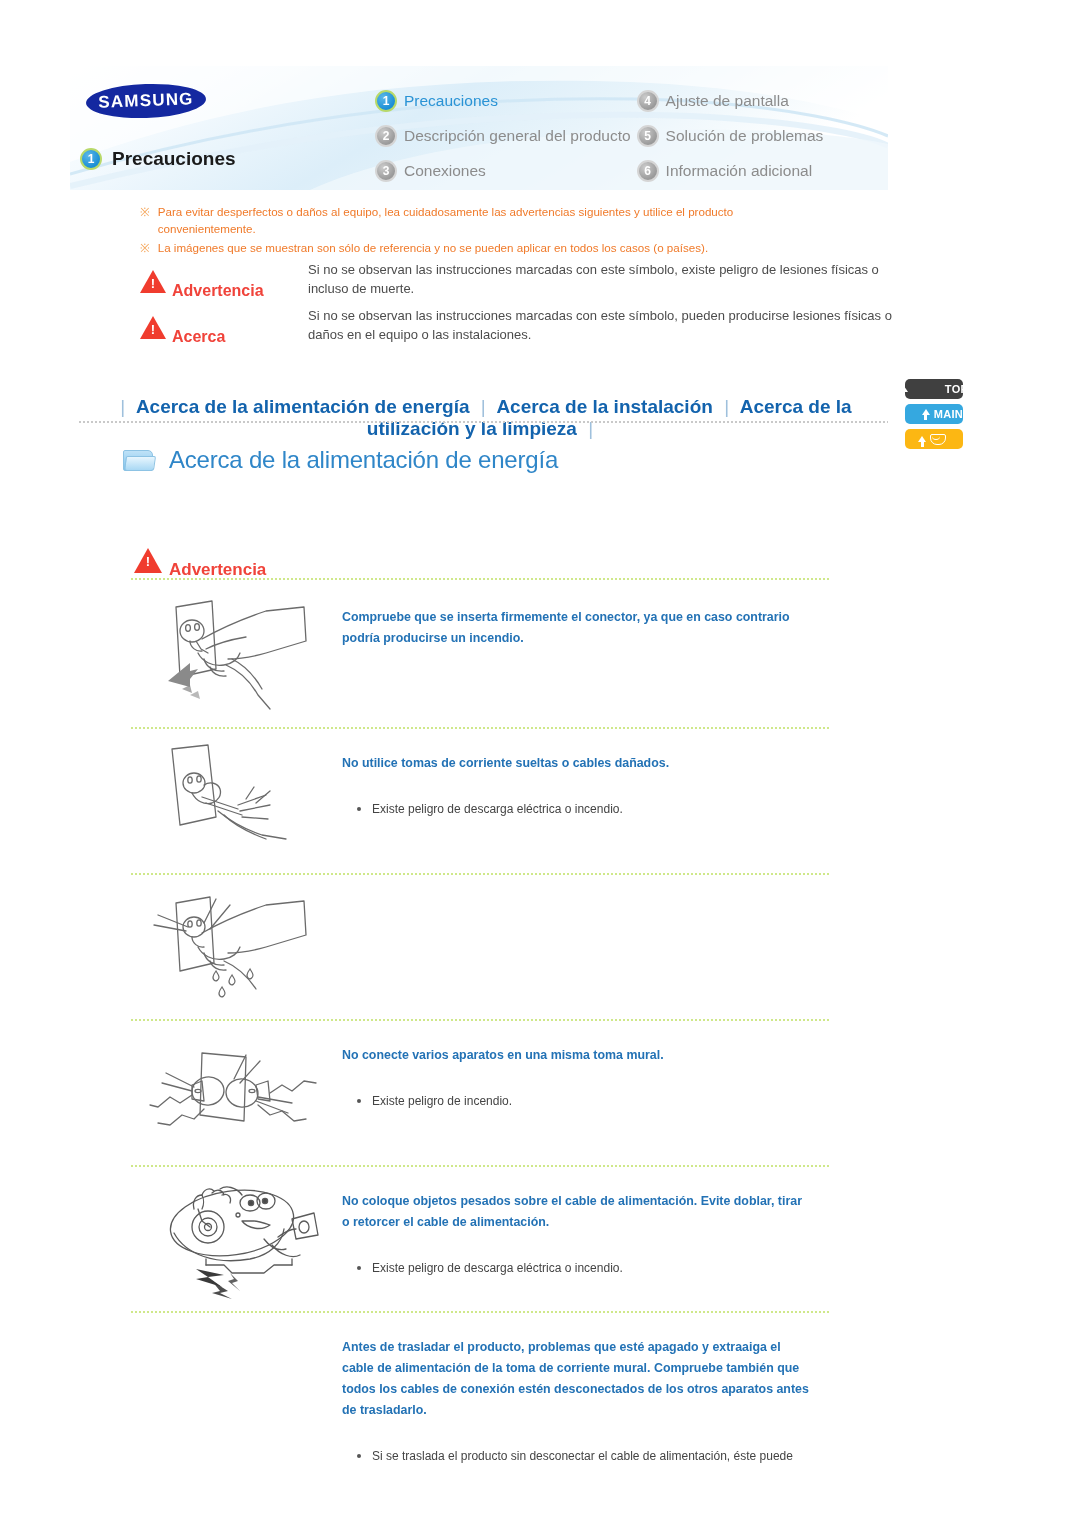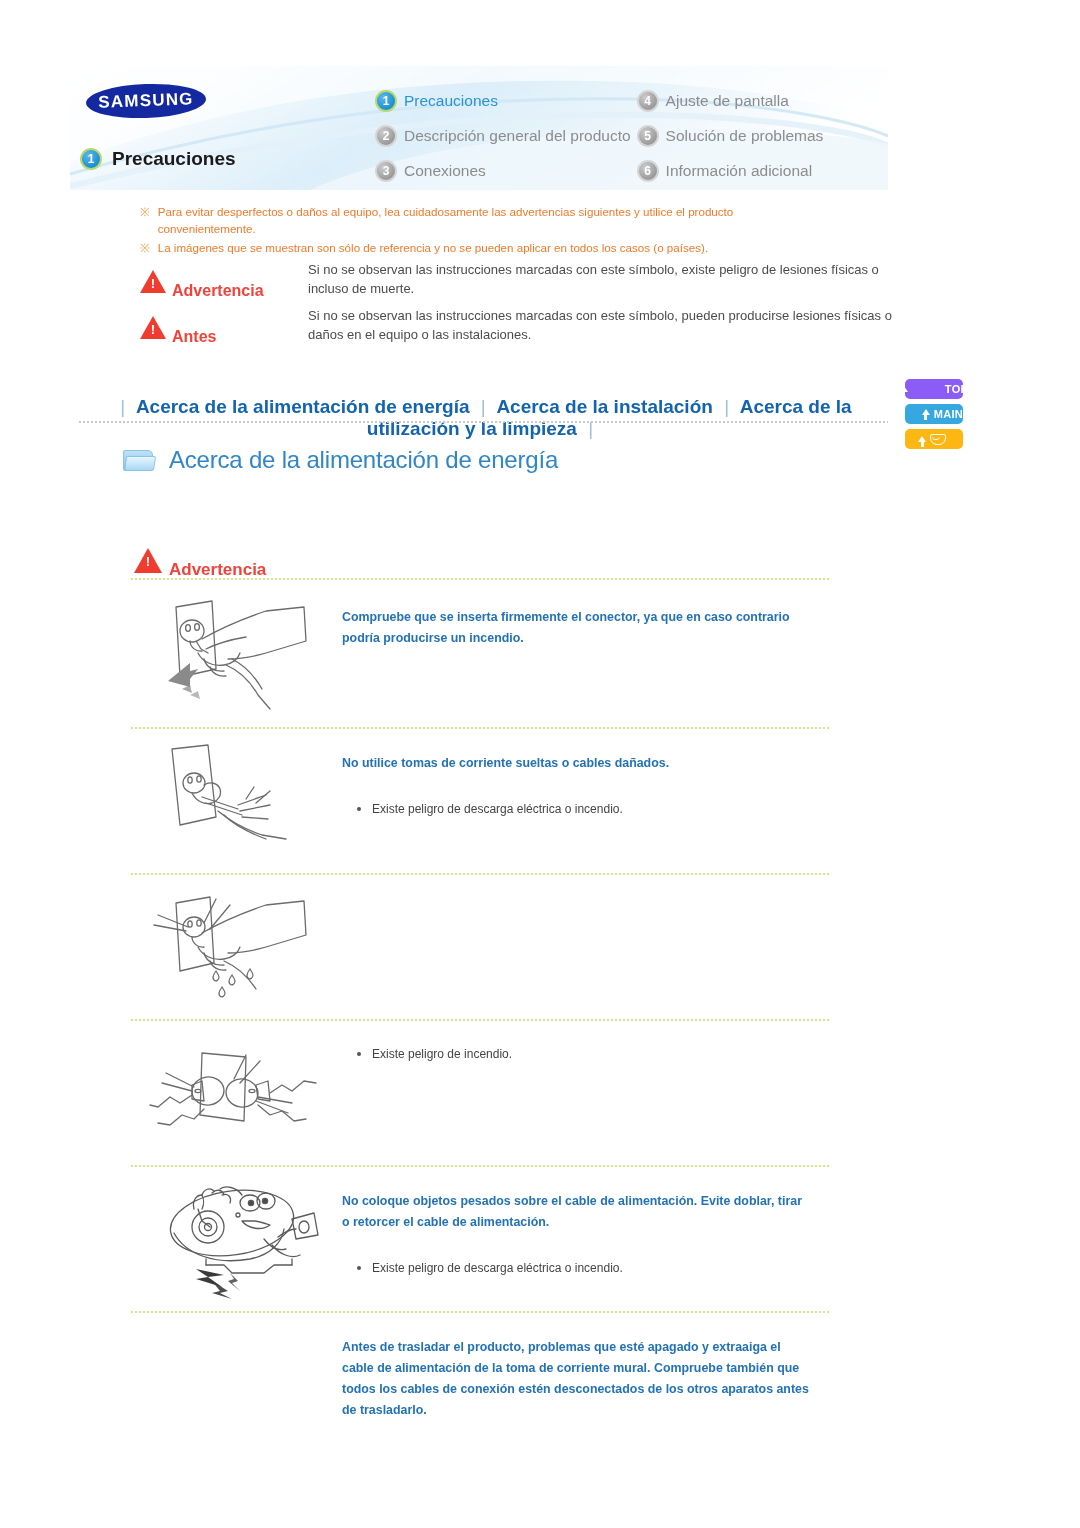--- a/index.html
+++ b/index.html
@@ -206,21 +206,21 @@
     display: flex;
     align-items: center;
     justify-content: center;
     gap: 4px;
     color: #ffffff;
     font-size: 11px;
     font-weight: bold;
     margin-bottom: 5px;
     letter-spacing: 0.3px;
   }
-  .sidebtn.top { background: #8b5cf6; gap: 37px; }
+  .sidebtn.top { background: #404040; gap: 37px; }
   .sidebtn.main { background: #35a8e0; padding-left: 17px; }
   .sidebtn.mail { background: #fcb713; }
   .arrow-up {
     width: 0; height: 0;
     border-left: 4px solid transparent;
     border-right: 4px solid transparent;
     border-bottom: 6px solid #fff;
     position: relative;
   }
   .arrow-up::after {
@@ -461,21 +461,21 @@
     <div class="symbol-row">
       <div class="symbol-key">
         <div class="tri-warn"></div>
         <div class="symbol-name">Advertencia</div>
       </div>
       <div class="symbol-desc">Si no se observan las instrucciones marcadas con este símbolo, existe peligro de lesiones físicas o incluso de muerte.</div>
     </div>
     <div class="symbol-row">
       <div class="symbol-key">
         <div class="tri-warn"></div>
-        <div class="symbol-name">Antes</div>
+        <div class="symbol-name">Acerca</div>
       </div>
       <div class="symbol-desc">Si no se observan las instrucciones marcadas con este símbolo, pueden producirse lesiones físicas o daños en el equipo o las instalaciones.</div>
     </div>
   </div>
 </div>
 
 <div class="linkbar">
   <span class="sep">|</span>
   <a href="#">Acerca de la alimentación de energía</a>
   <span class="sep">|</span>
@@ -619,20 +619,21 @@
           <path d="M124,58 L136,50 L146,56 L158,46 L170,48"></path>
           <path d="M58,74 L48,84 L36,80 L24,90 L12,88"></path>
           <path d="M112,70 L124,80 L136,76 L148,86 L160,84"></path>
           <path d="M20,38 L48,52 M16,48 L46,56"></path>
           <path d="M100,20 L88,44 M114,26 L94,48"></path>
           <path d="M146,68 L112,62 M142,78 L110,66"></path>
         </g>
       </svg>
     </div>
     <div class="block-body">
+      <p class="block-title">No conecte varios aparatos en una misma toma mural.</p>
       <ul class="block-bullets">
         <li>Existe peligro de incendio.</li>
       </ul>
     </div>
   </div>
   <div class="block-sep"></div>
 
   <div class="block">
     <div class="block-illus">
       <svg class="illus" width="180" height="118" viewBox="0 0 180 118">
@@ -673,16 +674,19 @@
         <li>Existe peligro de descarga eléctrica o incendio.</li>
       </ul>
     </div>
   </div>
   <div class="block-sep"></div>
 
   <div class="block">
     <div class="block-illus"></div>
     <div class="block-body">
       <p class="block-title">Antes de trasladar el producto, problemas que esté apagado y extraaiga el cable de alimentación de la toma de corriente mural. Compruebe también que todos los cables de conexión estén desconectados de los otros aparatos antes de trasladarlo.</p>
+      <ul class="block-bullets">
+        <li>Si se traslada el producto sin desconectar el cable de alimentación, éste puede</li>
+      </ul>
     </div>
   </div>
 
 </div>
 
 </body></html>

